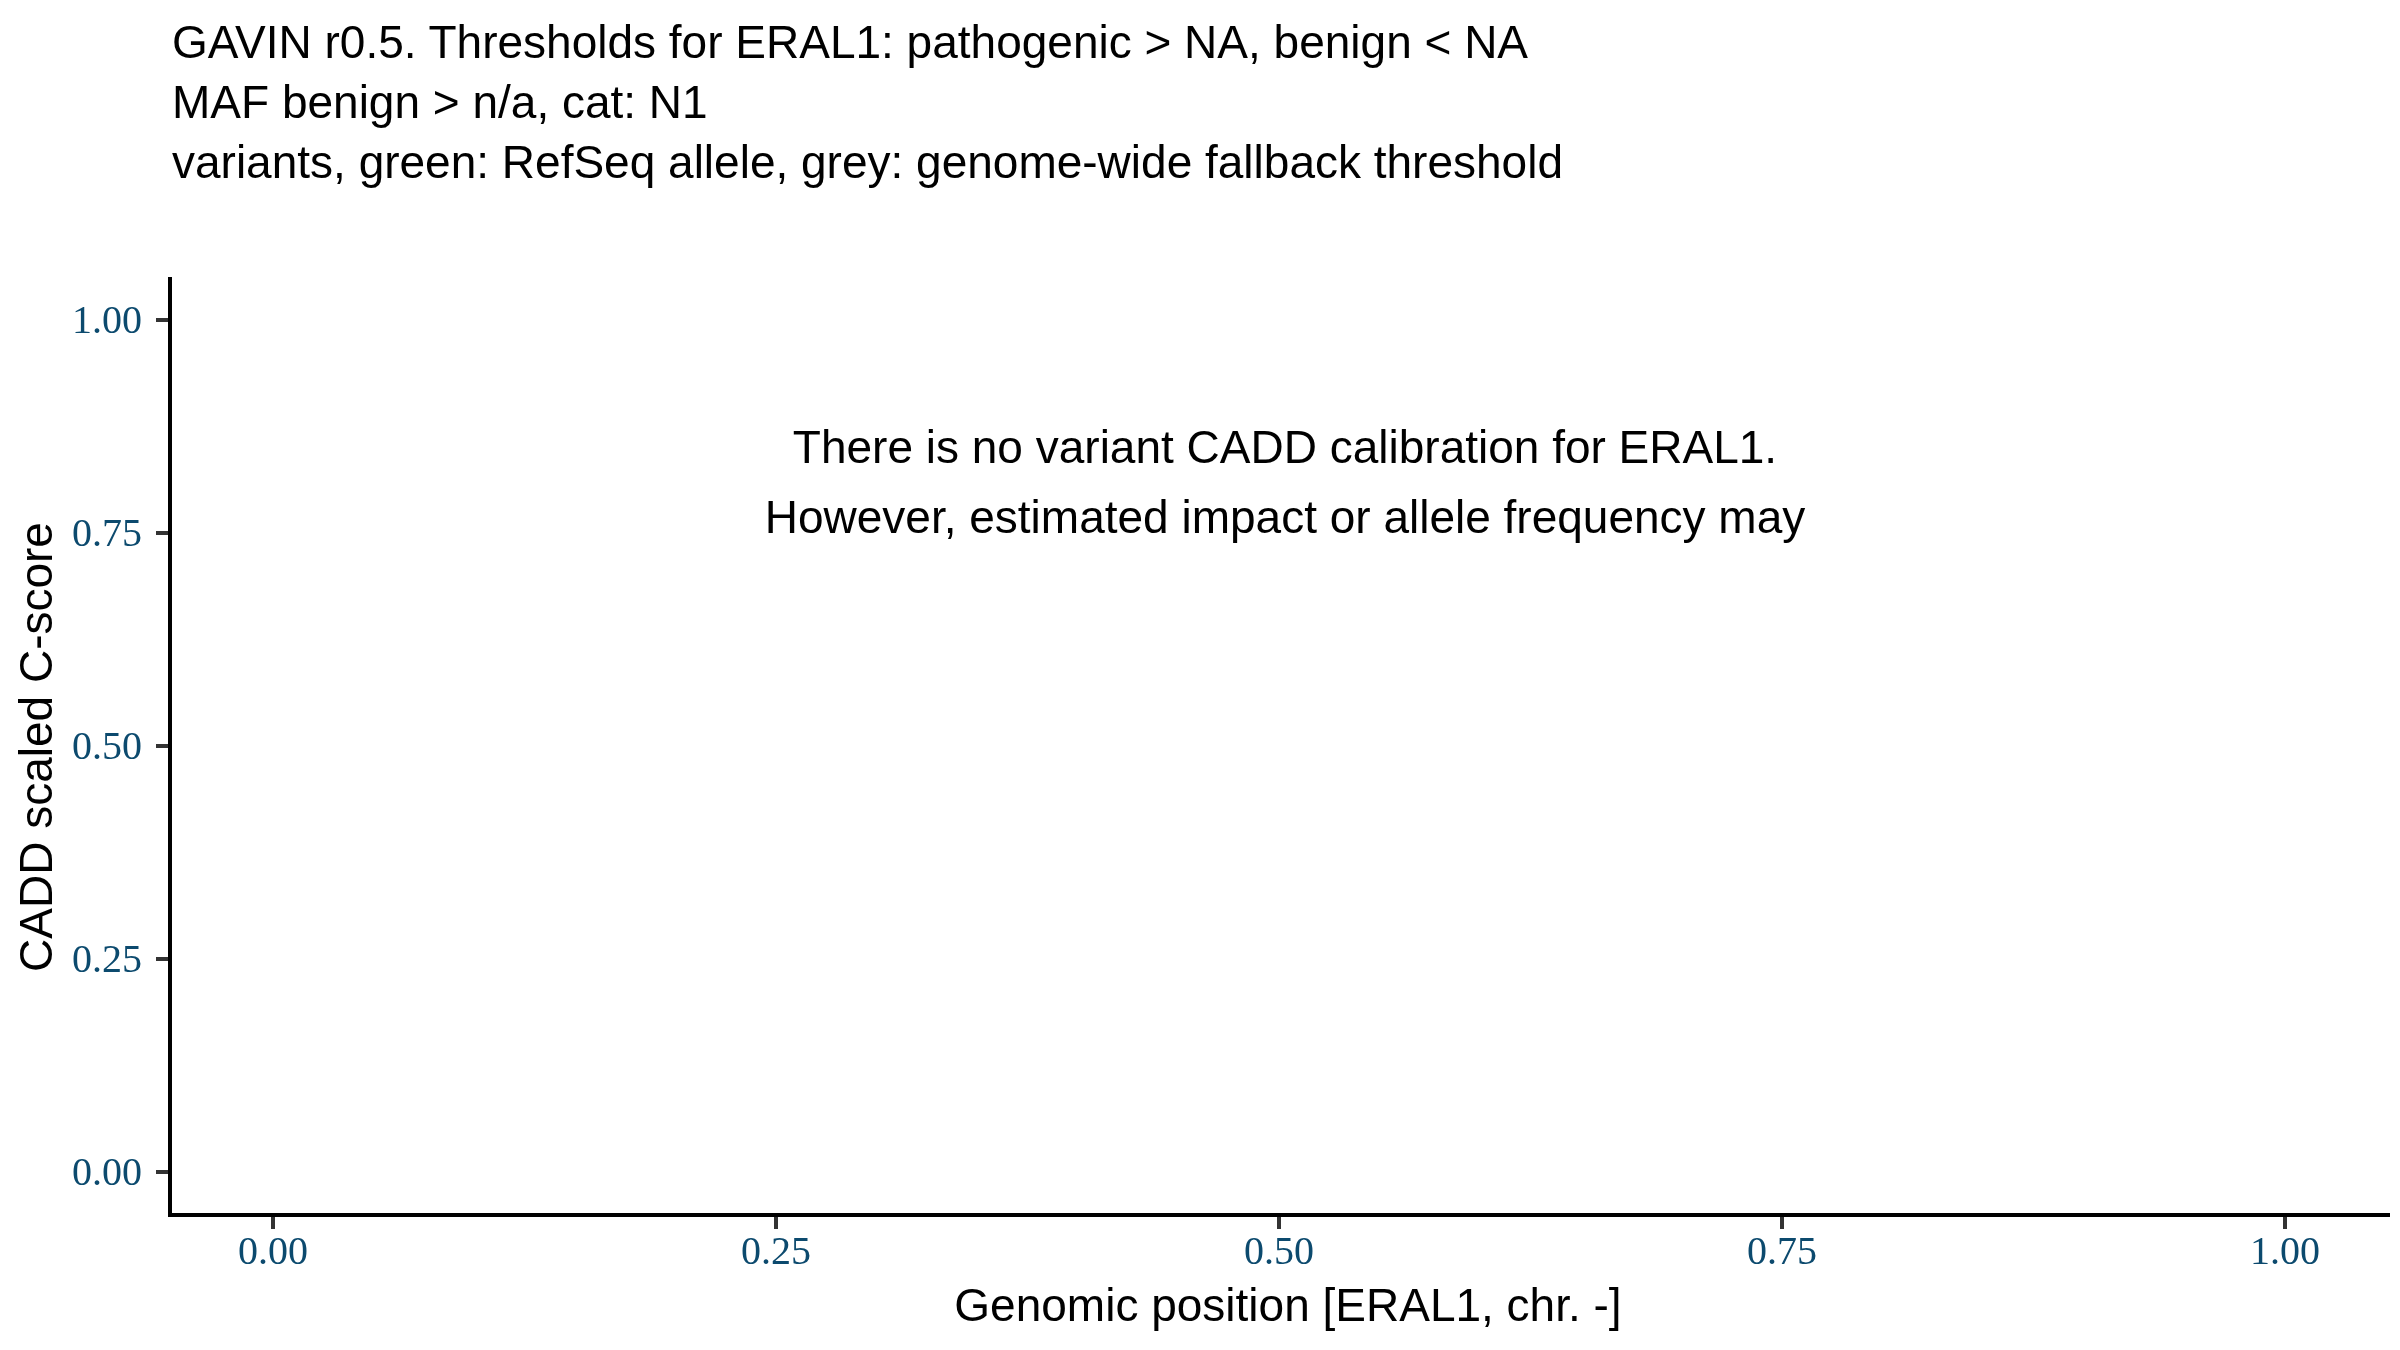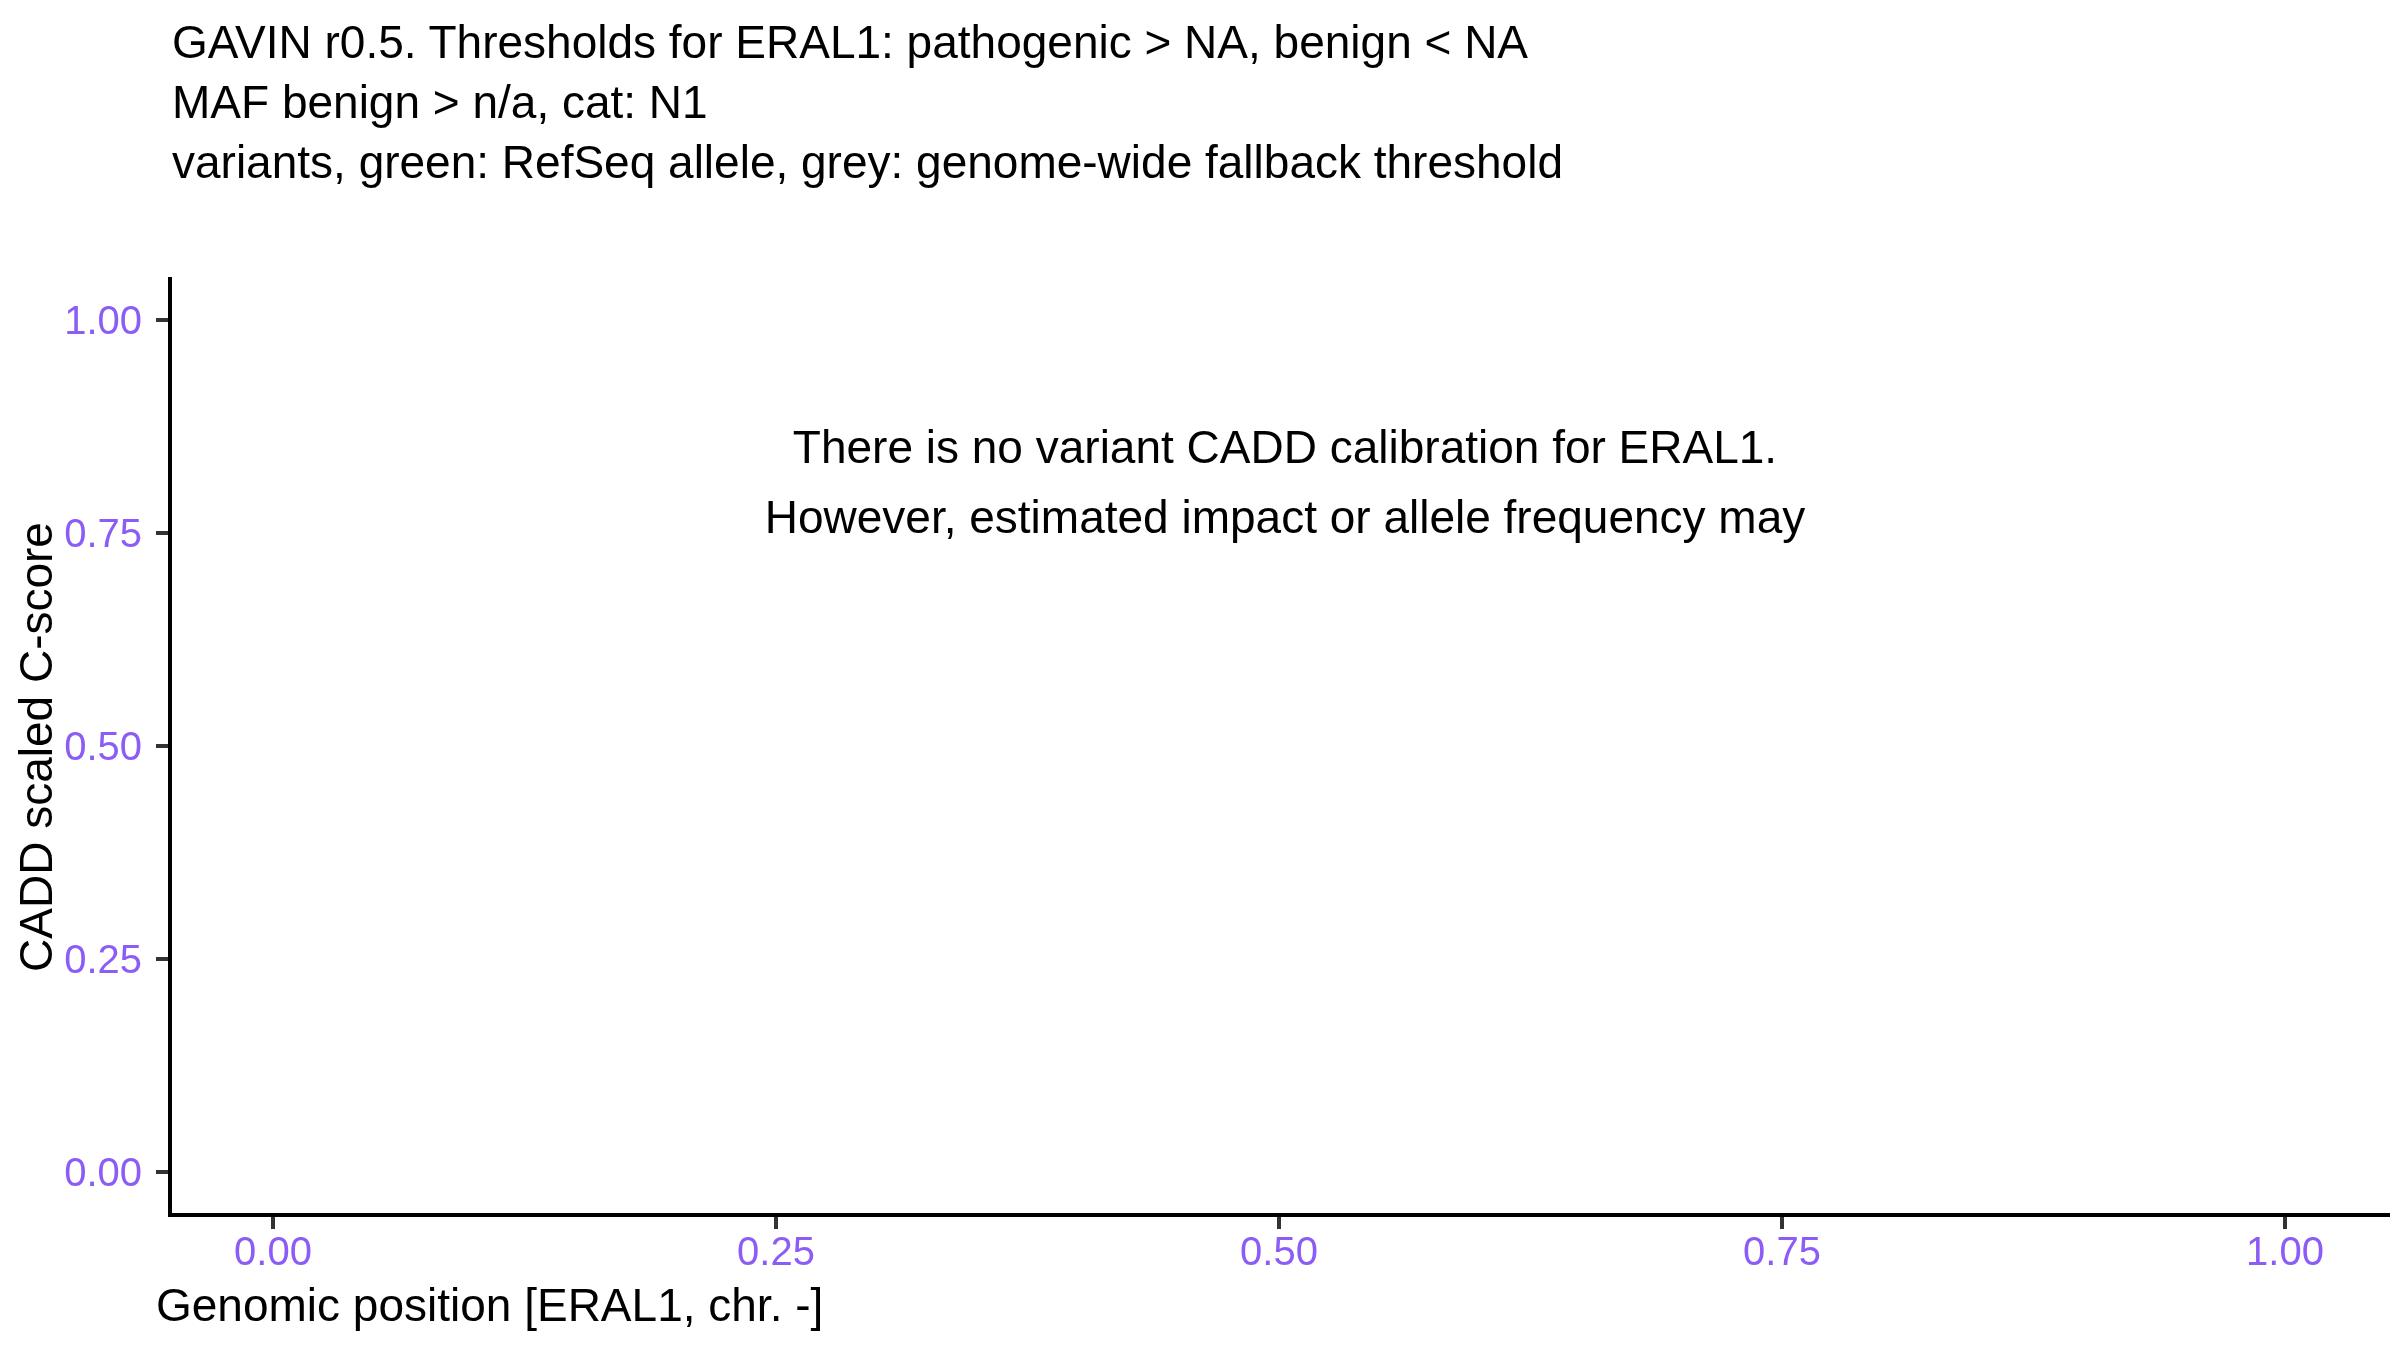--- a/index.html
+++ b/index.html
@@ -53,42 +53,44 @@
   .xtick.xt0 { left: 271px; }
   .xtick.xt1 { left: 774px; }
   .xtick.xt2 { left: 1277px; }
   .xtick.xt3 { left: 1780px; }
   .xtick.xt4 { left: 2283px; }
 
   
   .tick-label {
     position: absolute;
     font-size: 40px;
-    color: #8b5cf6;
+    color: #0c4a6e;
     line-height: 44px;
+    font-family: Liberation Serif, serif;
   }
   .ylab { left: 0; width: 142px; text-align: right; }
   .ylab.yl0 { top: 298px; }
   .ylab.yl1 { top: 511px; }
   .ylab.yl2 { top: 724px; }
   .ylab.yl3 { top: 937px; }
   .ylab.yl4 { top: 1150px; }
   .xlab { width: 200px; text-align: center; top: 1229px; }
   .xlab.xl0 { left: 173px; }
   .xlab.xl1 { left: 676px; }
   .xlab.xl2 { left: 1179px; }
   .xlab.xl3 { left: 1682px; }
   .xlab.xl4 { left: 2185px; }
 
   
   .x-axis-title {
     position: absolute;
-    left: 156px;
+    left: 178px;
     width: 2220px;
     top: 1278px;
+    text-align: center;
     font-size: 46px;
     color: #000000;
   }
   .y-axis-title {
     position: absolute;
     left: 36px;
     top: 747px;
     transform: translate(-50%, -50%) rotate(-90deg);
     white-space: nowrap;
     font-size: 46px;

